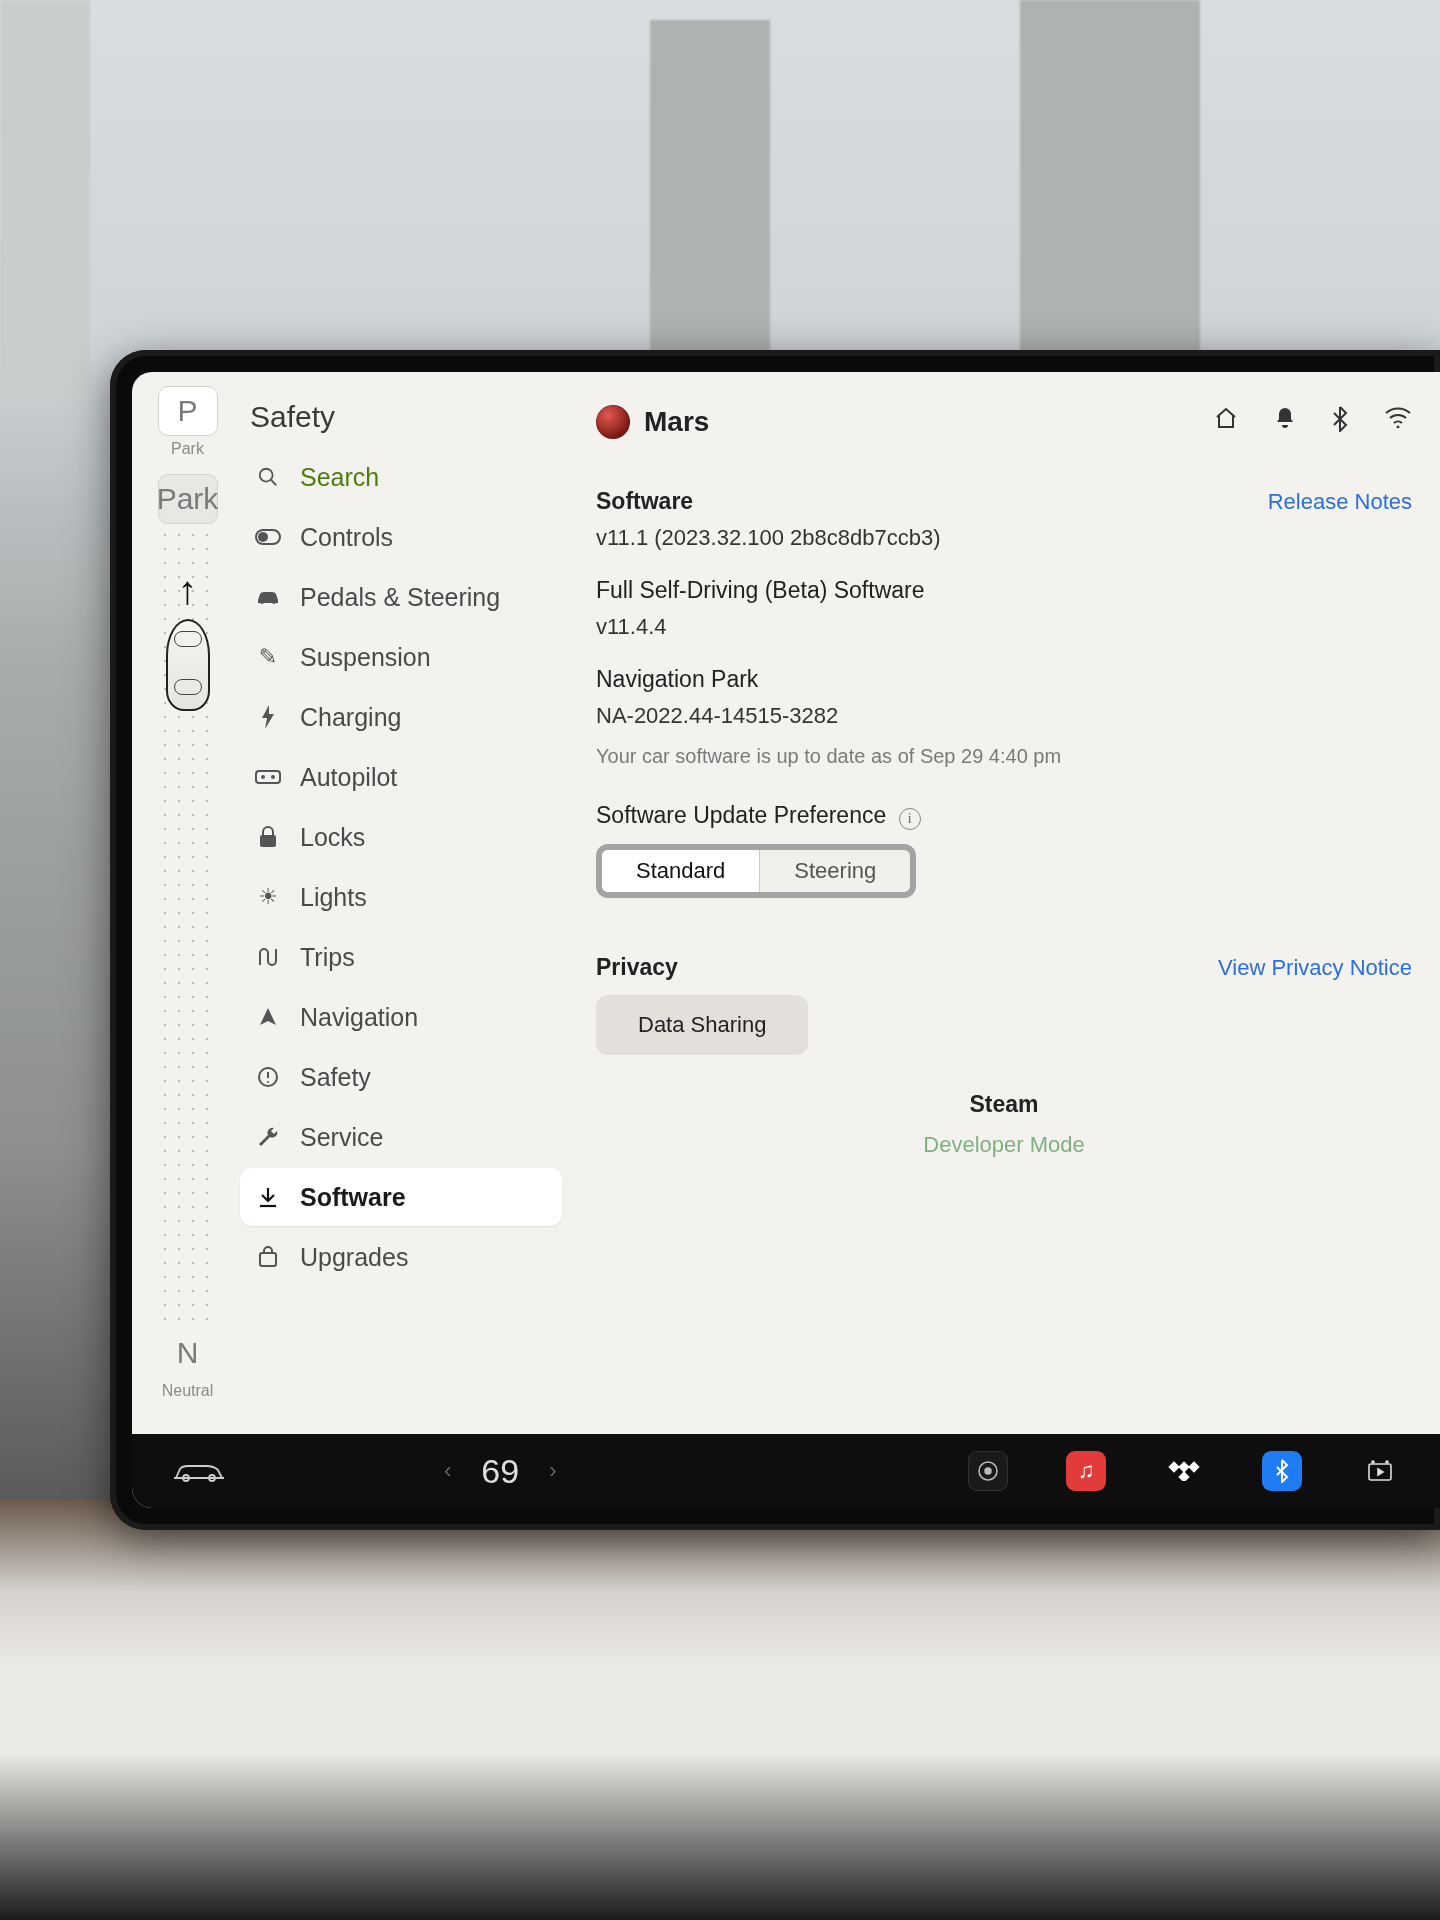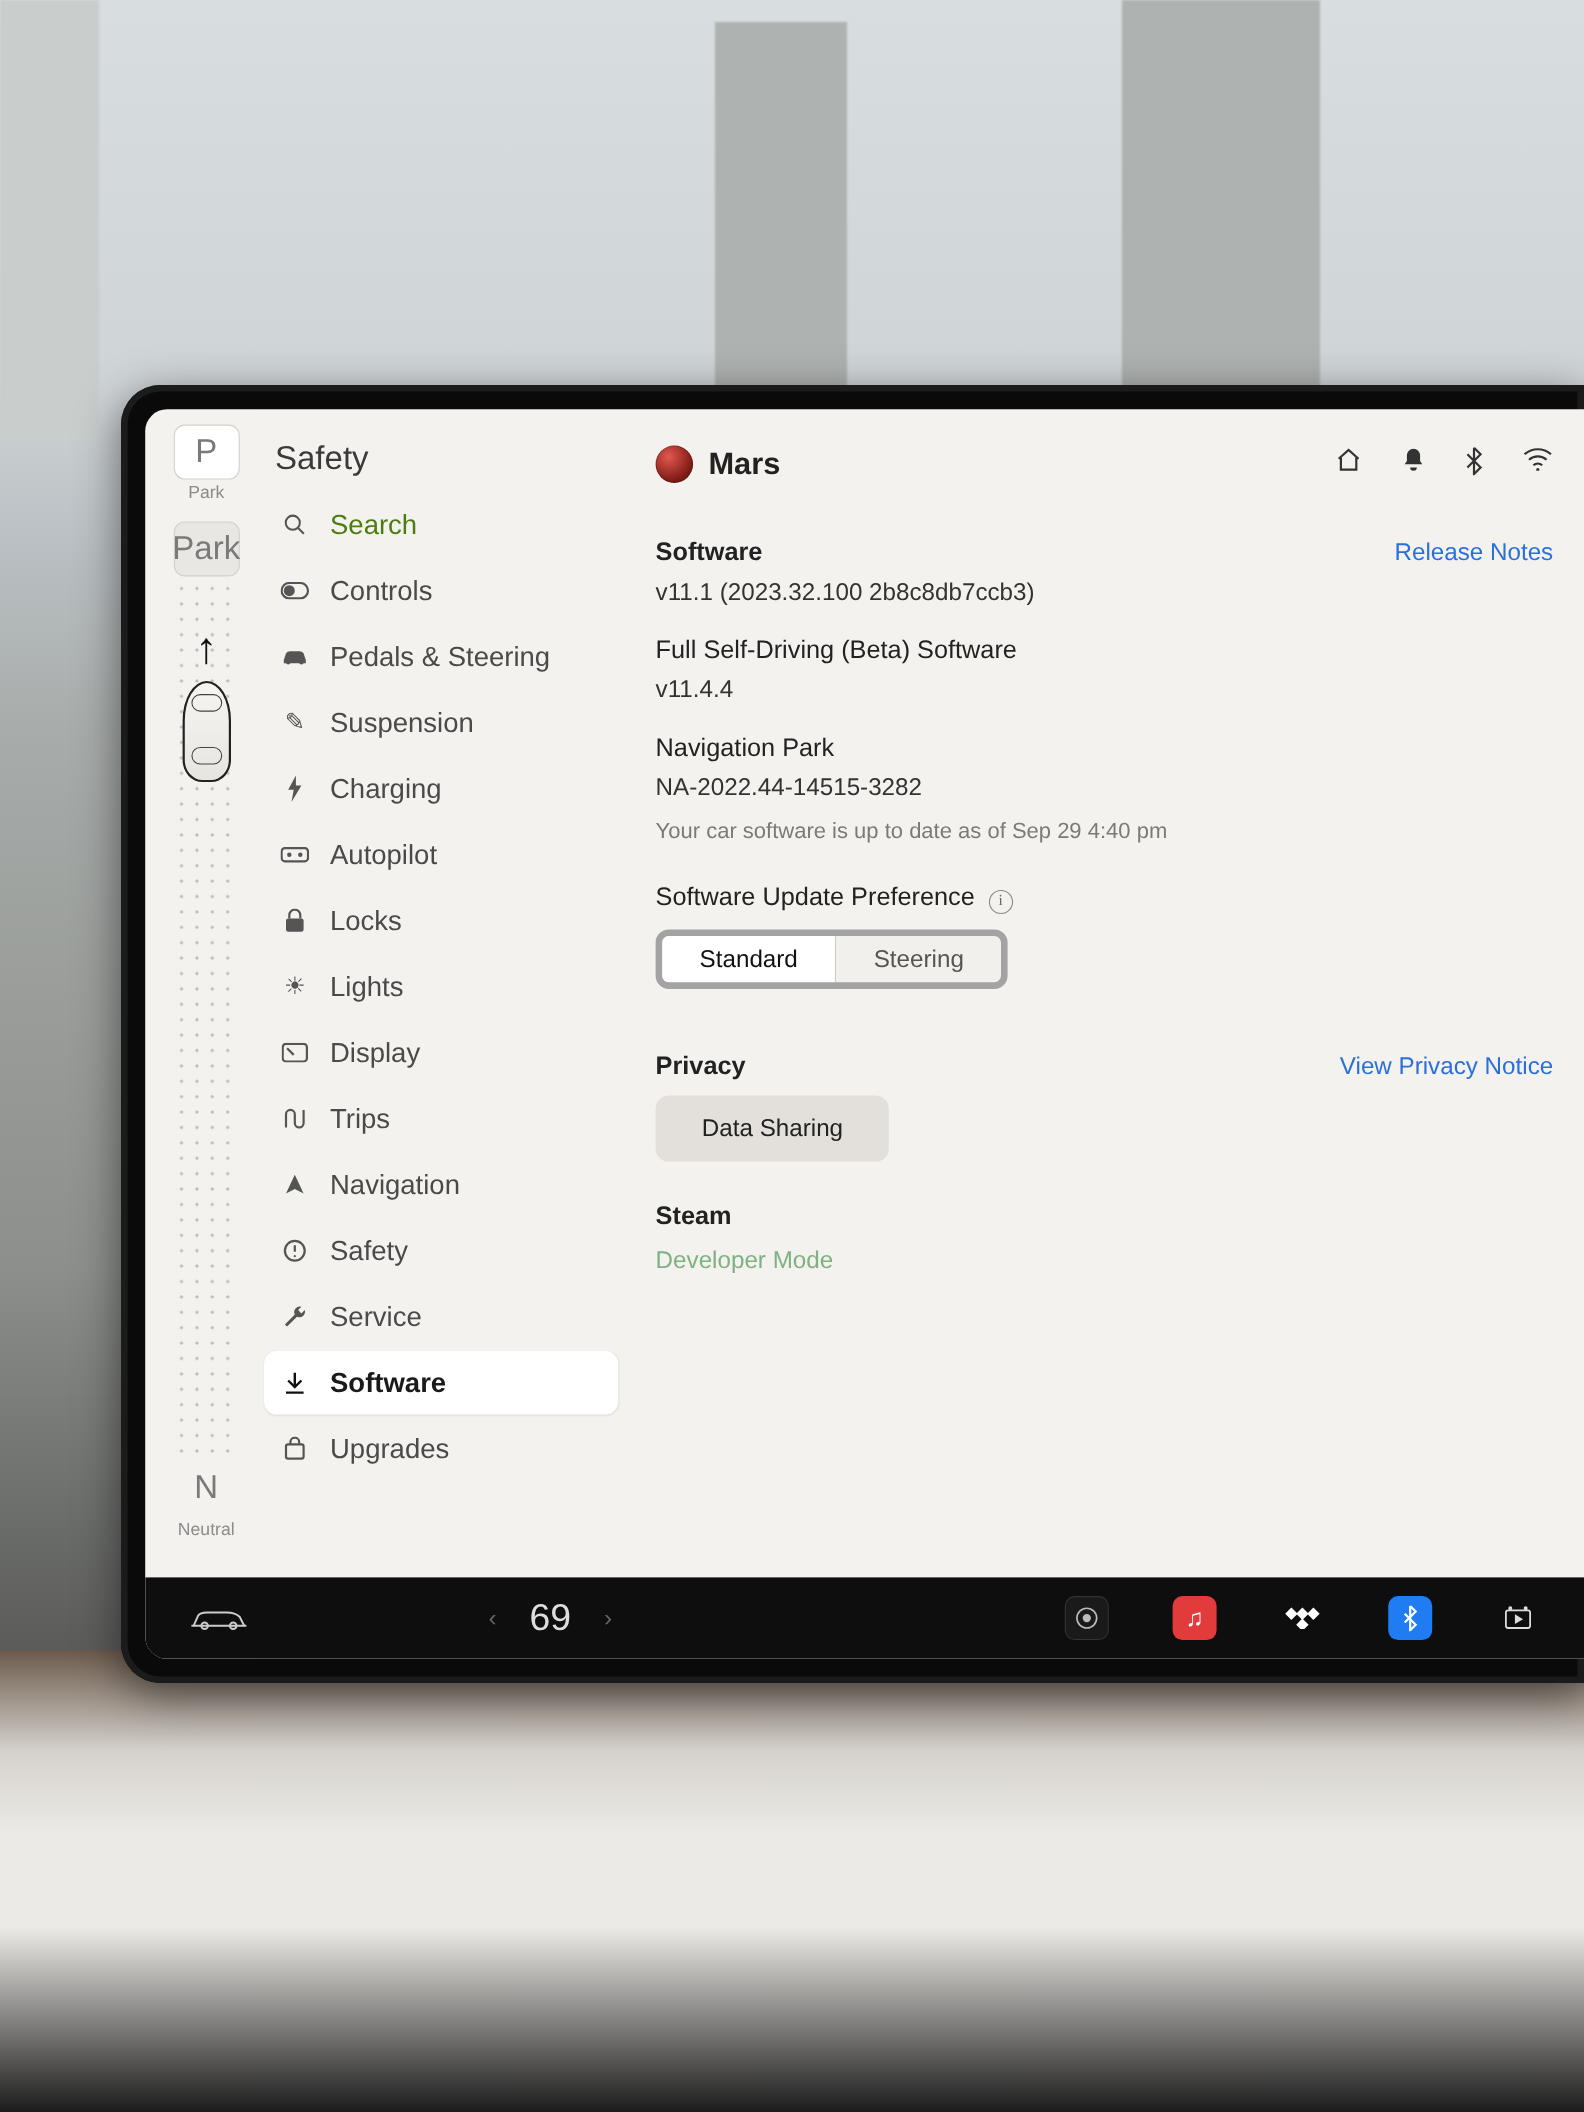--- a/index.html
+++ b/index.html
@@ -131,21 +131,21 @@
     border:none; background:transparent; font-size:22px; color:#555; padding:0 34px; cursor:pointer;
     font-family:inherit;
   }
   .seg button.on { background:#fff; color:#111; font-weight:500; border-right:1px solid #cfccc6;}
   .chip {
     display:inline-flex; align-items:center; justify-content:center;
     height:60px; padding:0 42px;
     background:#e3e0db; border-radius:12px;
     font-size:22px; color:#222; margin-top:14px; cursor:pointer;
   }
-  .steam { margin-top:36px;}
+  .steam { margin-top:36px;text-align:center;}
   .dev { color:#7fb183; font-size:22px; margin-top:14px; cursor:pointer;}
   
   .dock {
     grid-row:2; grid-column:1 / span 3;
     background:#0e0e0e;
     display:flex; align-items:center;
     padding:0 40px; gap:58px; color:#ddd;
     font-size:28px;
   }
   .dock .temp-wrap{ display:flex; align-items:center; gap:30px; margin-left:160px; font-weight:300; font-size:34px;}
@@ -261,29 +261,20 @@
                   </svg>
               </span>
               <span>Locks</span>
             </li>
             <li class="item">
               <span class="ic">☀︎</span>
               <span>Lights</span>
             </li>
             <li class="item">
               <span class="ic">
-                <svg width="24" height="18" viewBox="0 0 24 18" fill="none" stroke="#555" stroke-width="2">
-                    <rect x="1" y="1" width="22" height="16" rx="3"></rect>
-                    <line x1="5" y1="5" x2="11" y2="11"></line>
-                  </svg>
-              </span>
-              <span>Display</span>
-            </li>
-            <li class="item">
-              <span class="ic">
                 <svg width="24" height="20" viewBox="0 0 24 20" fill="none" stroke="#555" stroke-width="2">
                     <path d="M4 18 V6 a4 4 0 0 1 8 0 V14 a4 4 0 0 0 8 0 V2"></path>
                   </svg>
               </span>
               <span>Trips</span>
             </li>
             <li class="item">
               <span class="ic">
                 <svg width="20" height="20" viewBox="0 0 20 20" fill="#555">
                     <path d="M10 1 L18 18 L10 14 L2 18 Z"></path>

